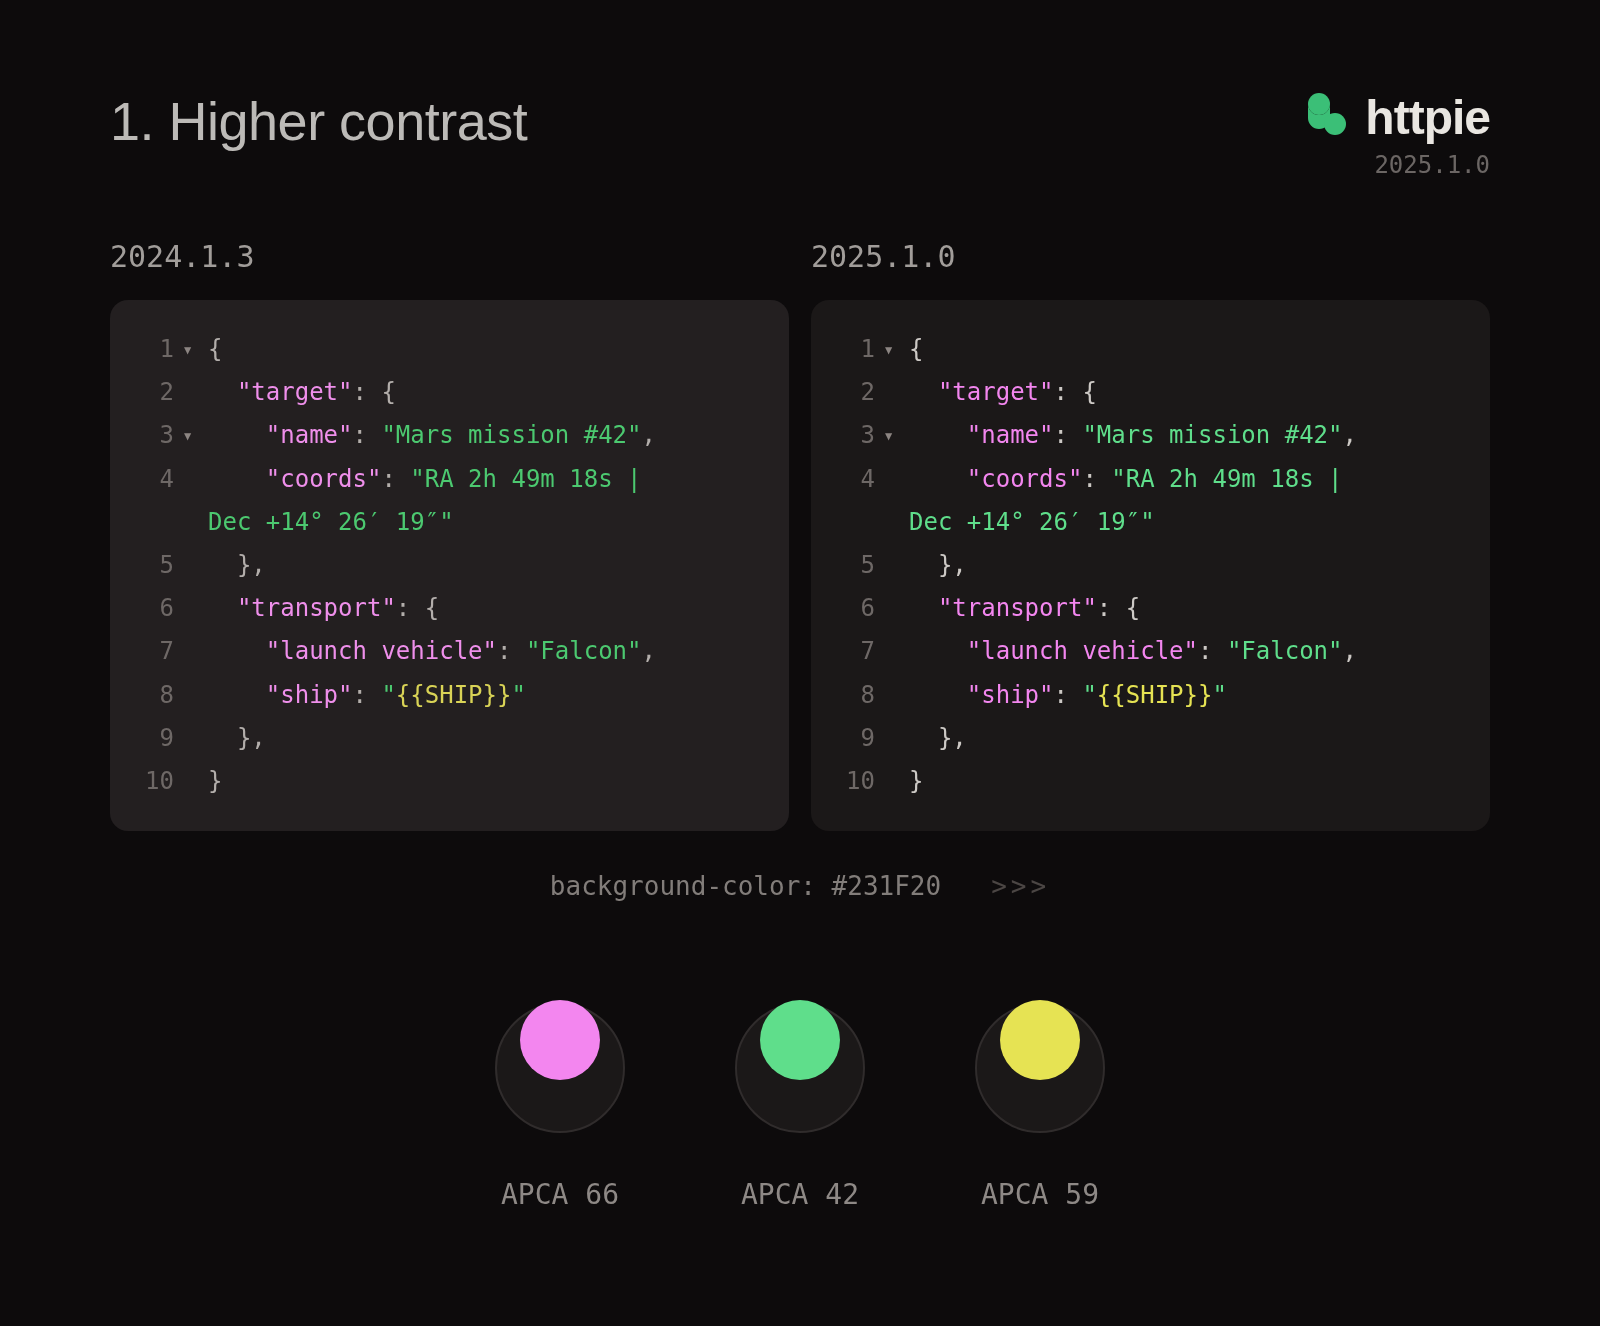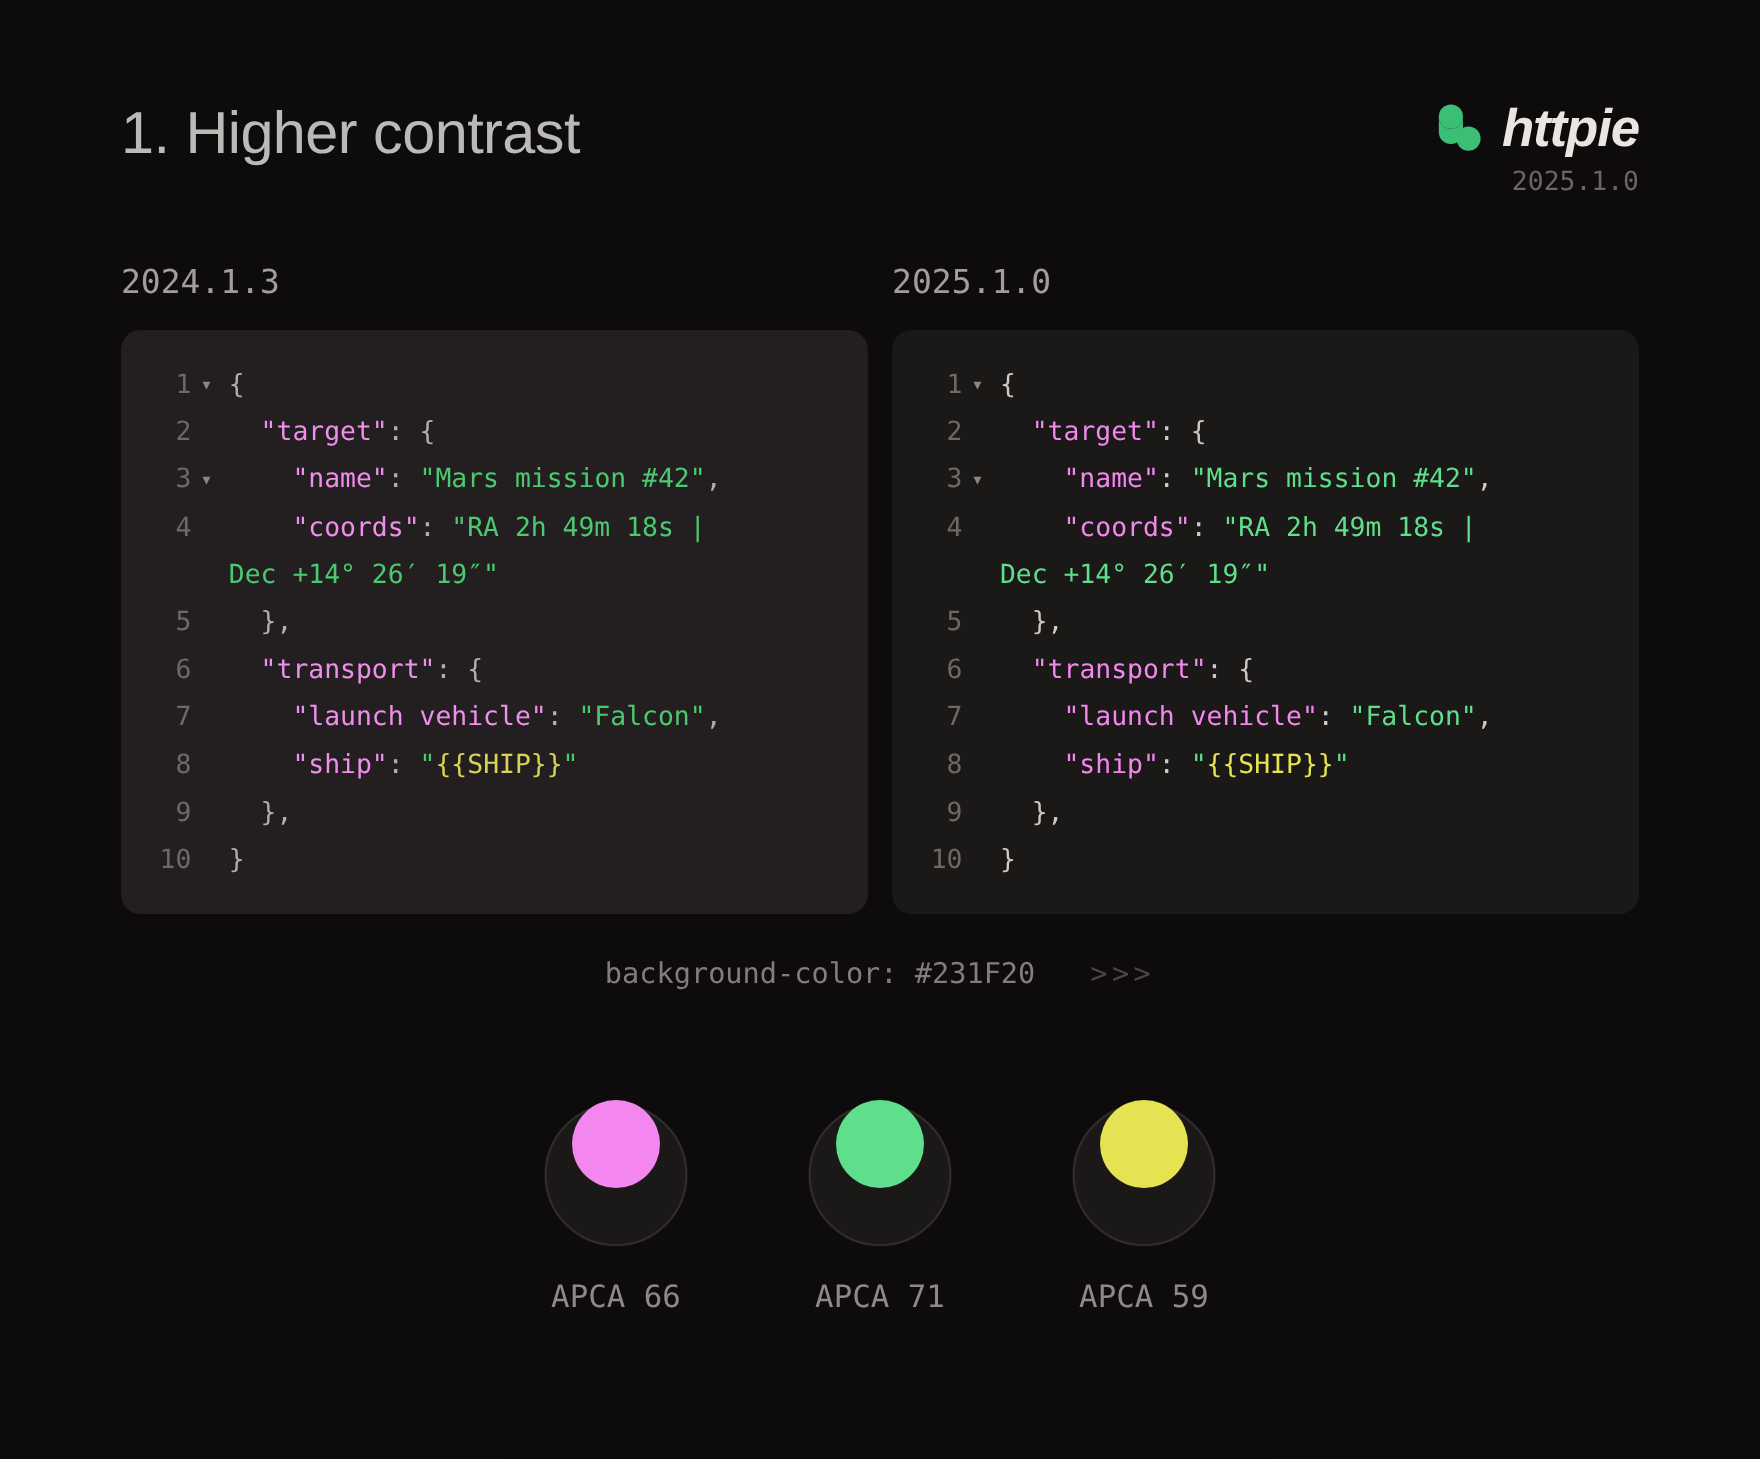--- a/index.html
+++ b/index.html
@@ -26,23 +26,22 @@
     letter-spacing: -0.5px;
     color: #bcbab7;
   }
   .brand {
     display: flex;
     flex-direction: column;
     align-items: flex-end;
   }
   .brand-row {
     display: flex;
-    align-items: flex-end;
+    align-items: flex-start;
     gap: 14px;
-    font-style: italic;
   }
   .brand-word {
     font-size: 48px;
     font-weight: 800;
     color: #e9e6e1;
     letter-spacing: -1px;
   }
   .brand-ver {
     font-family: ui-monospace, SFMono-Regular, Menlo, Consolas, monospace;
     font-size: 24px;
@@ -141,21 +140,21 @@
     border: 2px solid #302c2c;
   }
   .disc-front {
     position: absolute;
     left: 50%; top: 34%;
     transform: translate(-50%, -50%);
     width: 80px; height: 80px;
     border-radius: 50%;
   }
   .swatch-label {
-    margin-top: 36px;
+    margin-top: 52px;
     font-family: ui-monospace, SFMono-Regular, Menlo, Consolas, monospace;
     font-size: 28px;
     color: #8e8986;
   }
 </style>
 </head>
 <body>
 
 <div class="frame">
   <div class="header">
@@ -305,21 +304,21 @@
           <div class="disc-back"></div>
           <div class="disc-front" style="background: rgb(243, 134, 239);"></div>
         </div>
         <div class="swatch-label">APCA 66</div>
       </div>
       <div class="swatch">
         <div class="disc-wrap">
           <div class="disc-back"></div>
           <div class="disc-front" style="background: rgb(95, 222, 139);"></div>
         </div>
-        <div class="swatch-label">APCA 71</div>
+        <div class="swatch-label">APCA 42</div>
       </div>
       <div class="swatch">
         <div class="disc-wrap">
           <div class="disc-back"></div>
           <div class="disc-front" style="background: rgb(230, 227, 83);"></div>
         </div>
         <div class="swatch-label">APCA 59</div>
       </div>
     </div>
 </div>

